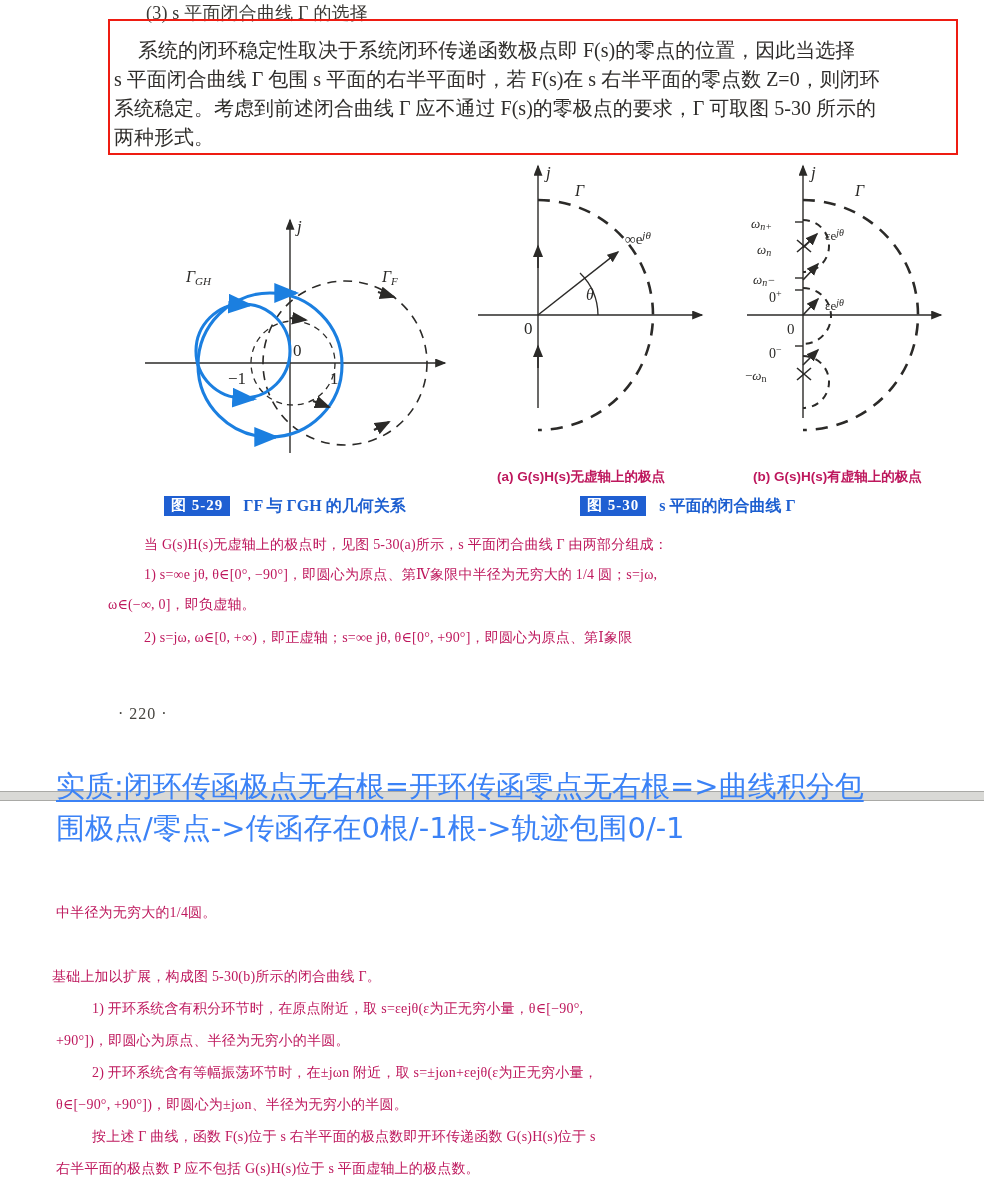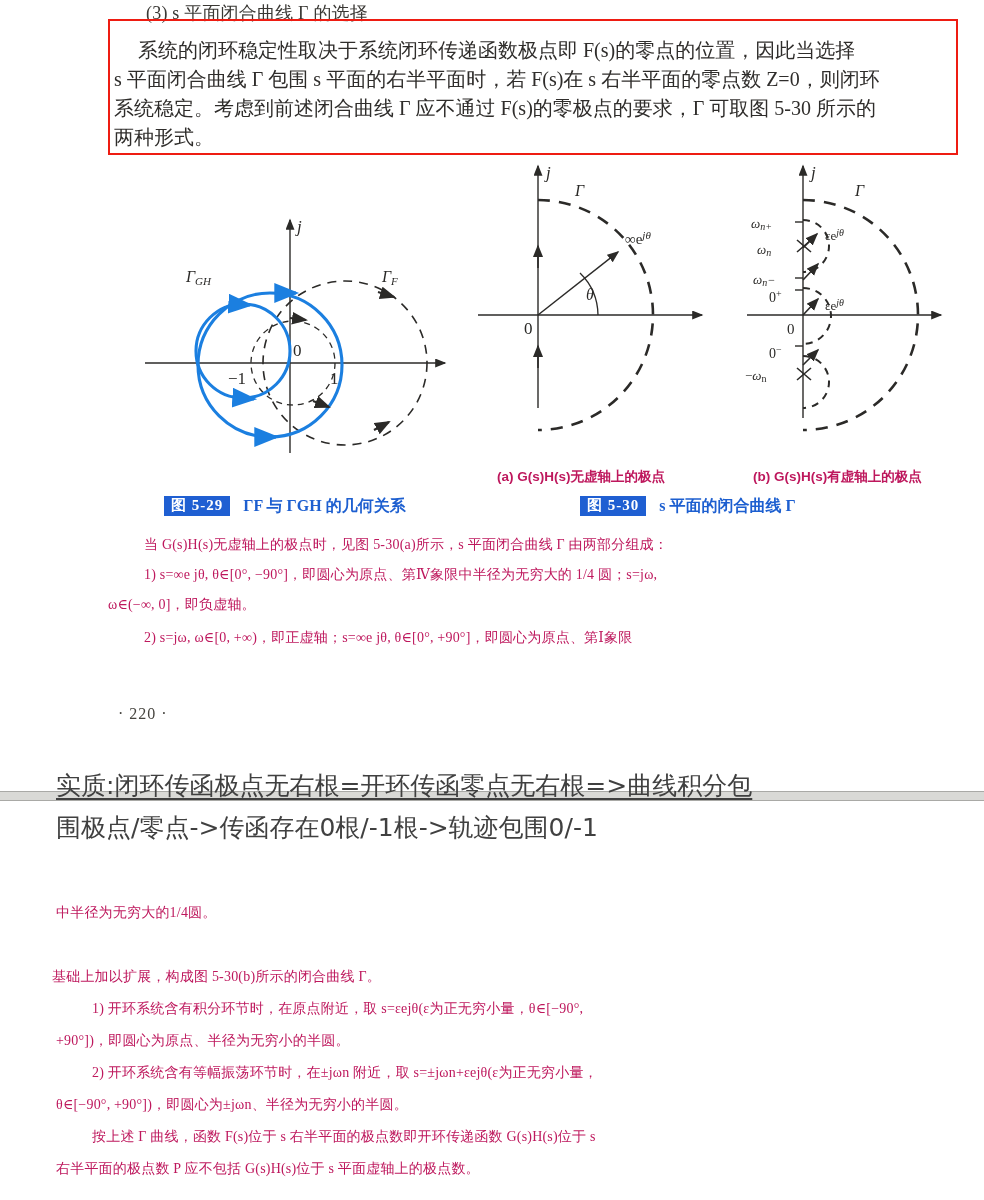--- a/index.html
+++ b/index.html
@@ -108,23 +108,23 @@
   }
 
   
   #annotation {
     position: absolute;
     left: 56px;
     top: 765px;
     width: 910px;
   }
   .anno-line {
-    color: #404040;
+    color: #3b82f6;
     font-family: "DejaVu Sans", "Liberation Sans", sans-serif;
-    font-size: 25px;
+    font-size: 29px;
     line-height: 42px;
     white-space: nowrap;
     font-weight: 400;
   }
   .anno-line.underlined {
     text-decoration: underline;
     text-decoration-thickness: 2px;
     text-underline-offset: 4px;
   }
 

